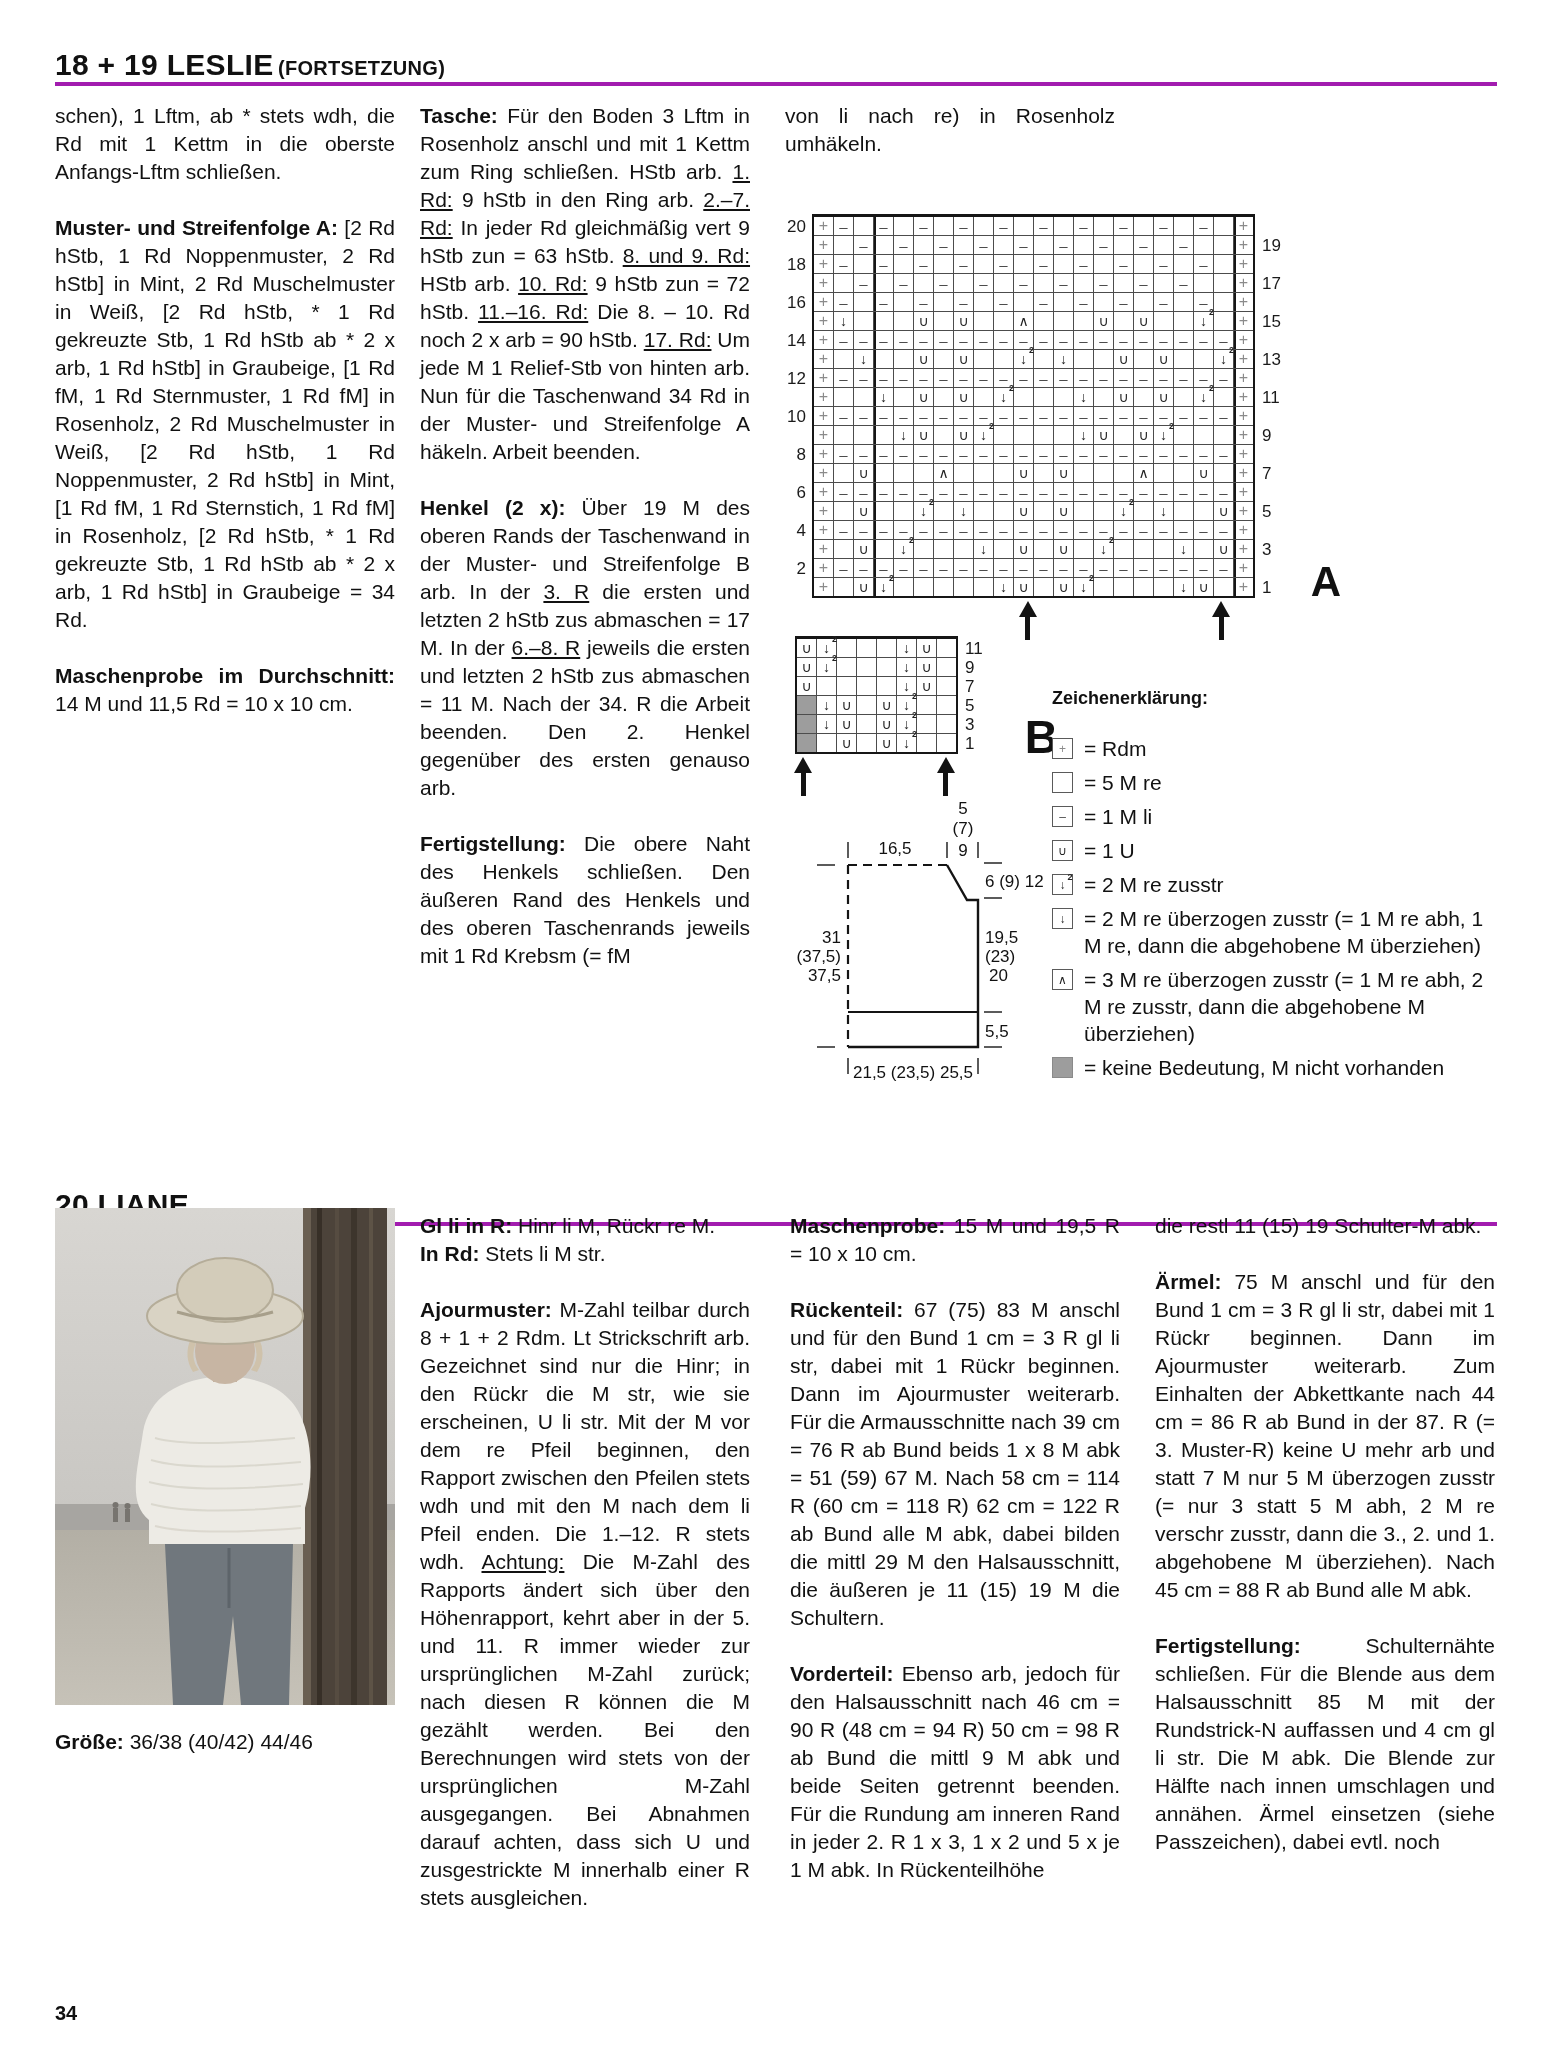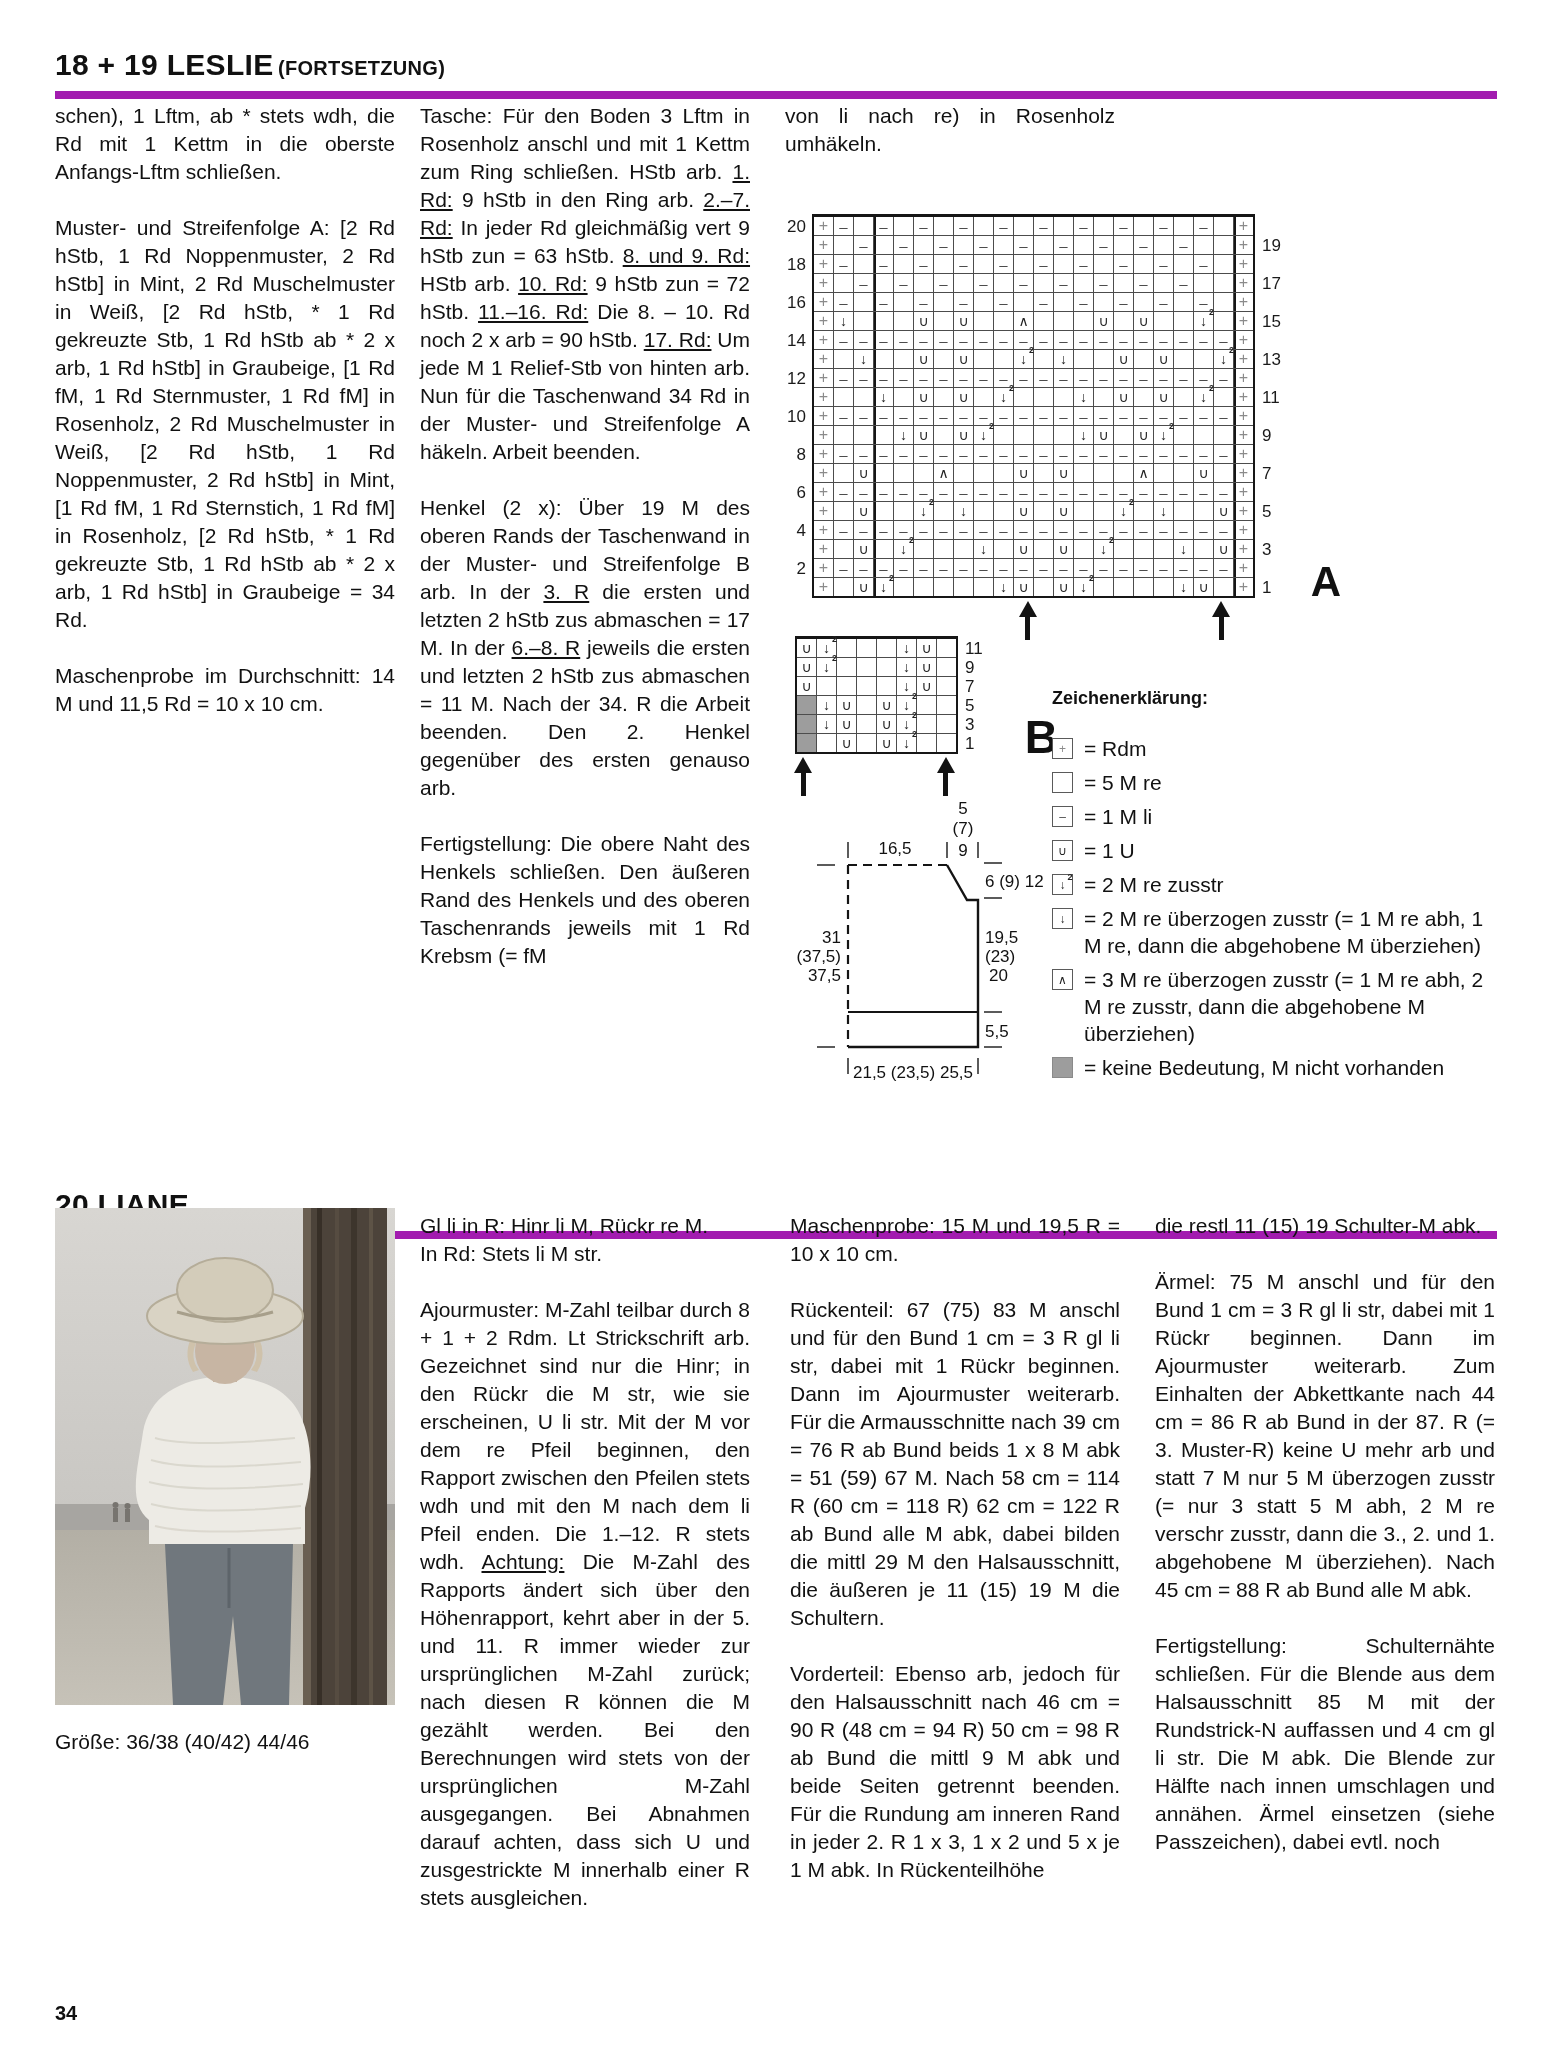--- a/index.html
+++ b/index.html
@@ -1,26 +1,26 @@
 <!DOCTYPE html>
 <html><head>
 <meta charset="utf-8">
 <style>
   html,body{margin:0;padding:0;}
   body{width:1551px;height:2067px;background:#fff;position:relative;
        font-family:"Liberation Sans",sans-serif;color:#111;}
   .abs{position:absolute;}
   
-  .sec-head{border-bottom:8px solid #a21caf;padding-bottom:9px;}
+  .sec-head{border-bottom:4px solid #a21caf;}
   .head-main{font-weight:bold;font-size:30px;letter-spacing:.3px;}
   .head-suffix{font-weight:bold;font-size:20px;letter-spacing:.3px;}
   
   .txtcol p{margin:0 0 28px 0;font-size:21px;line-height:28px;text-align:justify;}
   .txtcol p:last-child{margin-bottom:0;}
-  .b{font-weight:normal;}
+  .b{font-weight:bold;}
   .u{text-decoration:underline;}
   
   .chart{position:absolute;}
   .chart-body{display:flex;align-items:flex-start;position:relative;}
   .cgrid{border:2px solid #161616;border-top-width:3px;background:#fff;}
   .crow{display:flex;}
   .cell{width:19px;height:18px;border-right:1px solid #4c4c4c;border-bottom:1px solid #4c4c4c;
         display:flex;align-items:center;justify-content:center;box-sizing:content-box;position:relative;}
   .crow .cell:last-child{border-right:none;}
   .crow:last-child .cell{border-bottom:none;}

